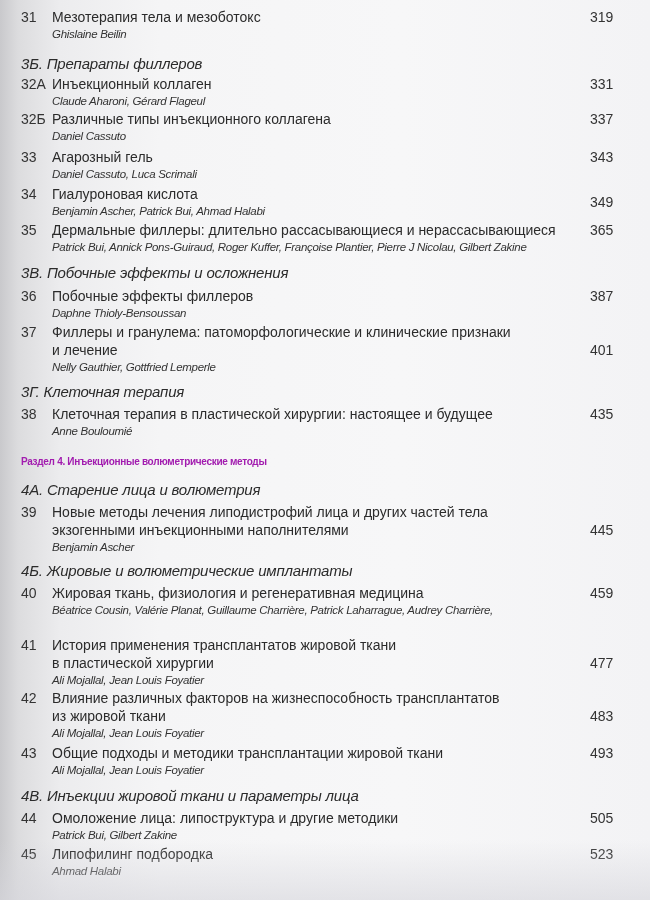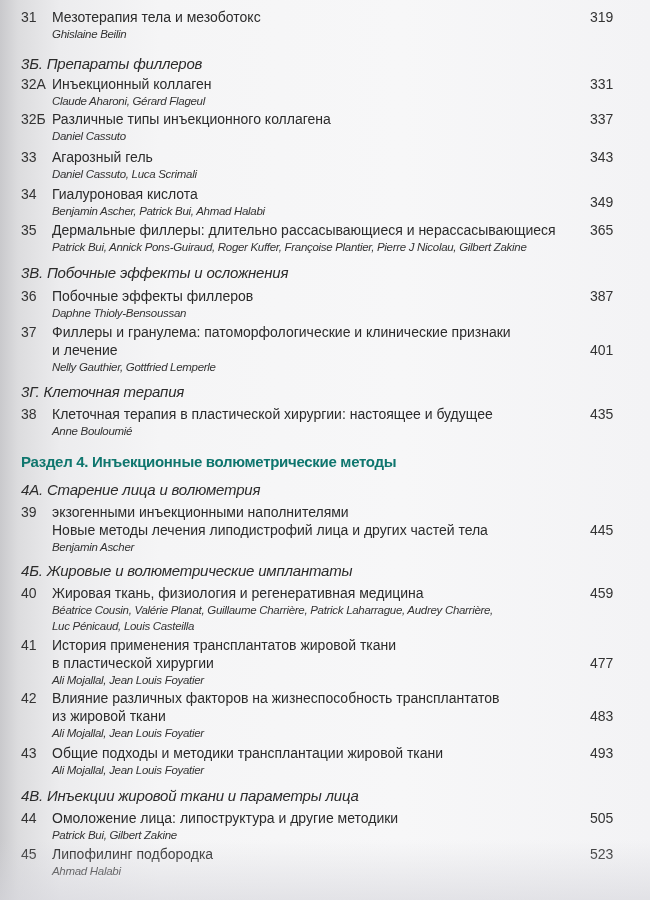--- a/index.html
+++ b/index.html
@@ -41,21 +41,21 @@
       position: absolute; left: 590px; top: 0;
       font-size: 14px; line-height: 18px; color: #333;
     }
     .subsection {
       position: absolute; left: 21px;
       font-size: 15px; line-height: 18px; font-style: italic; color: #2b2b2b;
       white-space: nowrap; letter-spacing: -0.2px;
     }
     .section {
       position: absolute; left: 21px;
-      font-size: 15px; line-height: 18px; font-weight: bold; color: #0f766e;
+      font-size: 10px; line-height: 18px; font-weight: bold; color: #a21caf;
       white-space: nowrap; letter-spacing: -0.3px;
     }
   </style>
 </head>
 <body>
 
 <div class="page" id="toc">
     <div class="entry" style="top: 8px;">
       <span class="num">31</span>
       <div class="title">
@@ -148,37 +148,36 @@
       <div class="authors" style="top: 19px;">
         <span class="line">Anne Bouloumié</span>
       </div>
       <span class="page-num" style="top: 0px;">435</span>
     </div>
     <div class="section" style="top: 453px;">Раздел 4. Инъекционные волюметрические методы</div>
     <div class="subsection" style="top: 481px;">4А. Старение лица и волюметрия</div>
     <div class="entry" style="top: 503px;">
       <span class="num">39</span>
       <div class="title">
+        <span class="line">Новые методы лечения липодистрофий лица и других частей тела</span>
         <span class="line">экзогенными инъекционными наполнителями</span>
-        <span class="line">Новые методы лечения липодистрофий лица и других частей тела</span>
       </div>
       <div class="authors" style="top: 37px;">
         <span class="line">Benjamin Ascher</span>
       </div>
       <span class="page-num" style="top: 18px;">445</span>
     </div>
     <div class="subsection" style="top: 562px;">4Б. Жировые и волюметрические имплантаты</div>
     <div class="entry" style="top: 584px;">
       <span class="num">40</span>
       <div class="title">
         <span class="line">Жировая ткань, физиология и регенеративная медицина</span>
       </div>
       <div class="authors" style="top: 19px;">
         <span class="line">Béatrice Cousin, Valérie Planat, Guillaume Charrière, Patrick Laharrague, Audrey Charrière,</span>
-        <span class="line">Luc Pénicaud, Louis Casteilla</span>
       </div>
       <span class="page-num" style="top: 0px;">459</span>
     </div>
     <div class="entry" style="top: 636px;">
       <span class="num">41</span>
       <div class="title">
         <span class="line">История применения трансплантатов жировой ткани</span>
         <span class="line">в пластической хирургии</span>
       </div>
       <div class="authors" style="top: 37px;">

